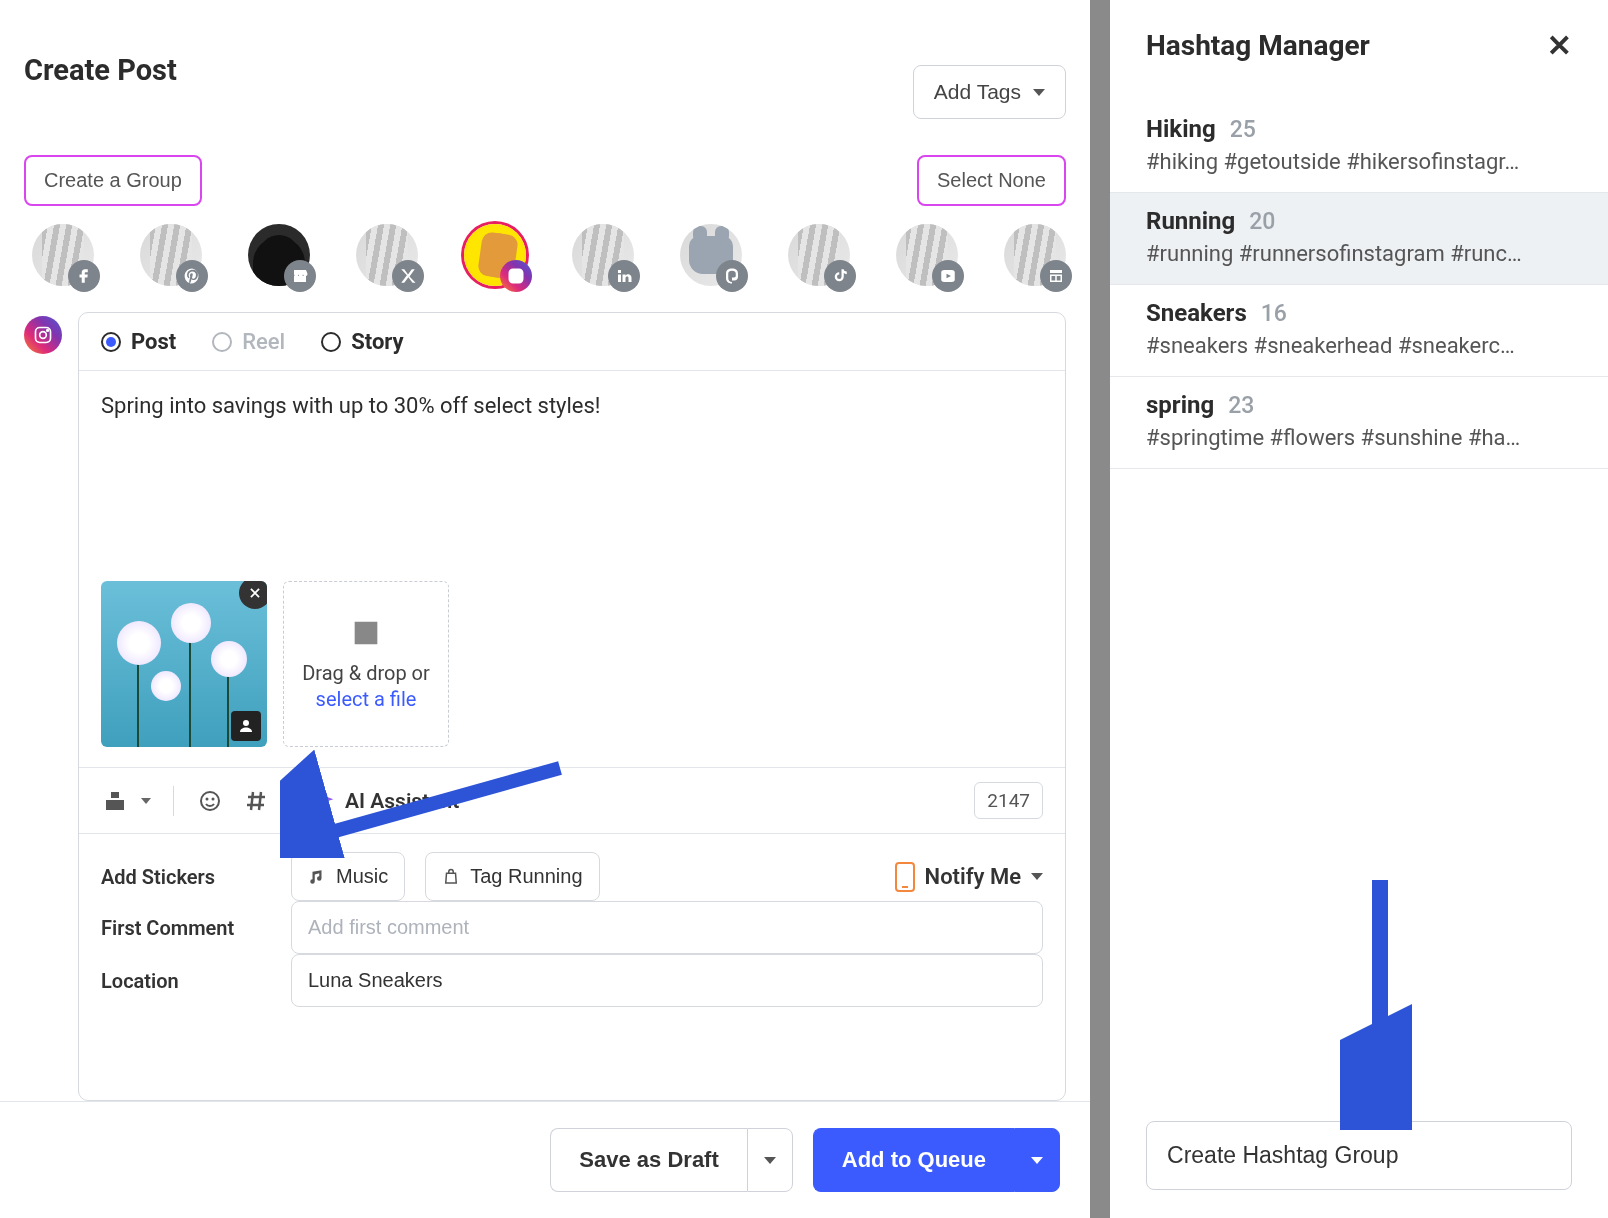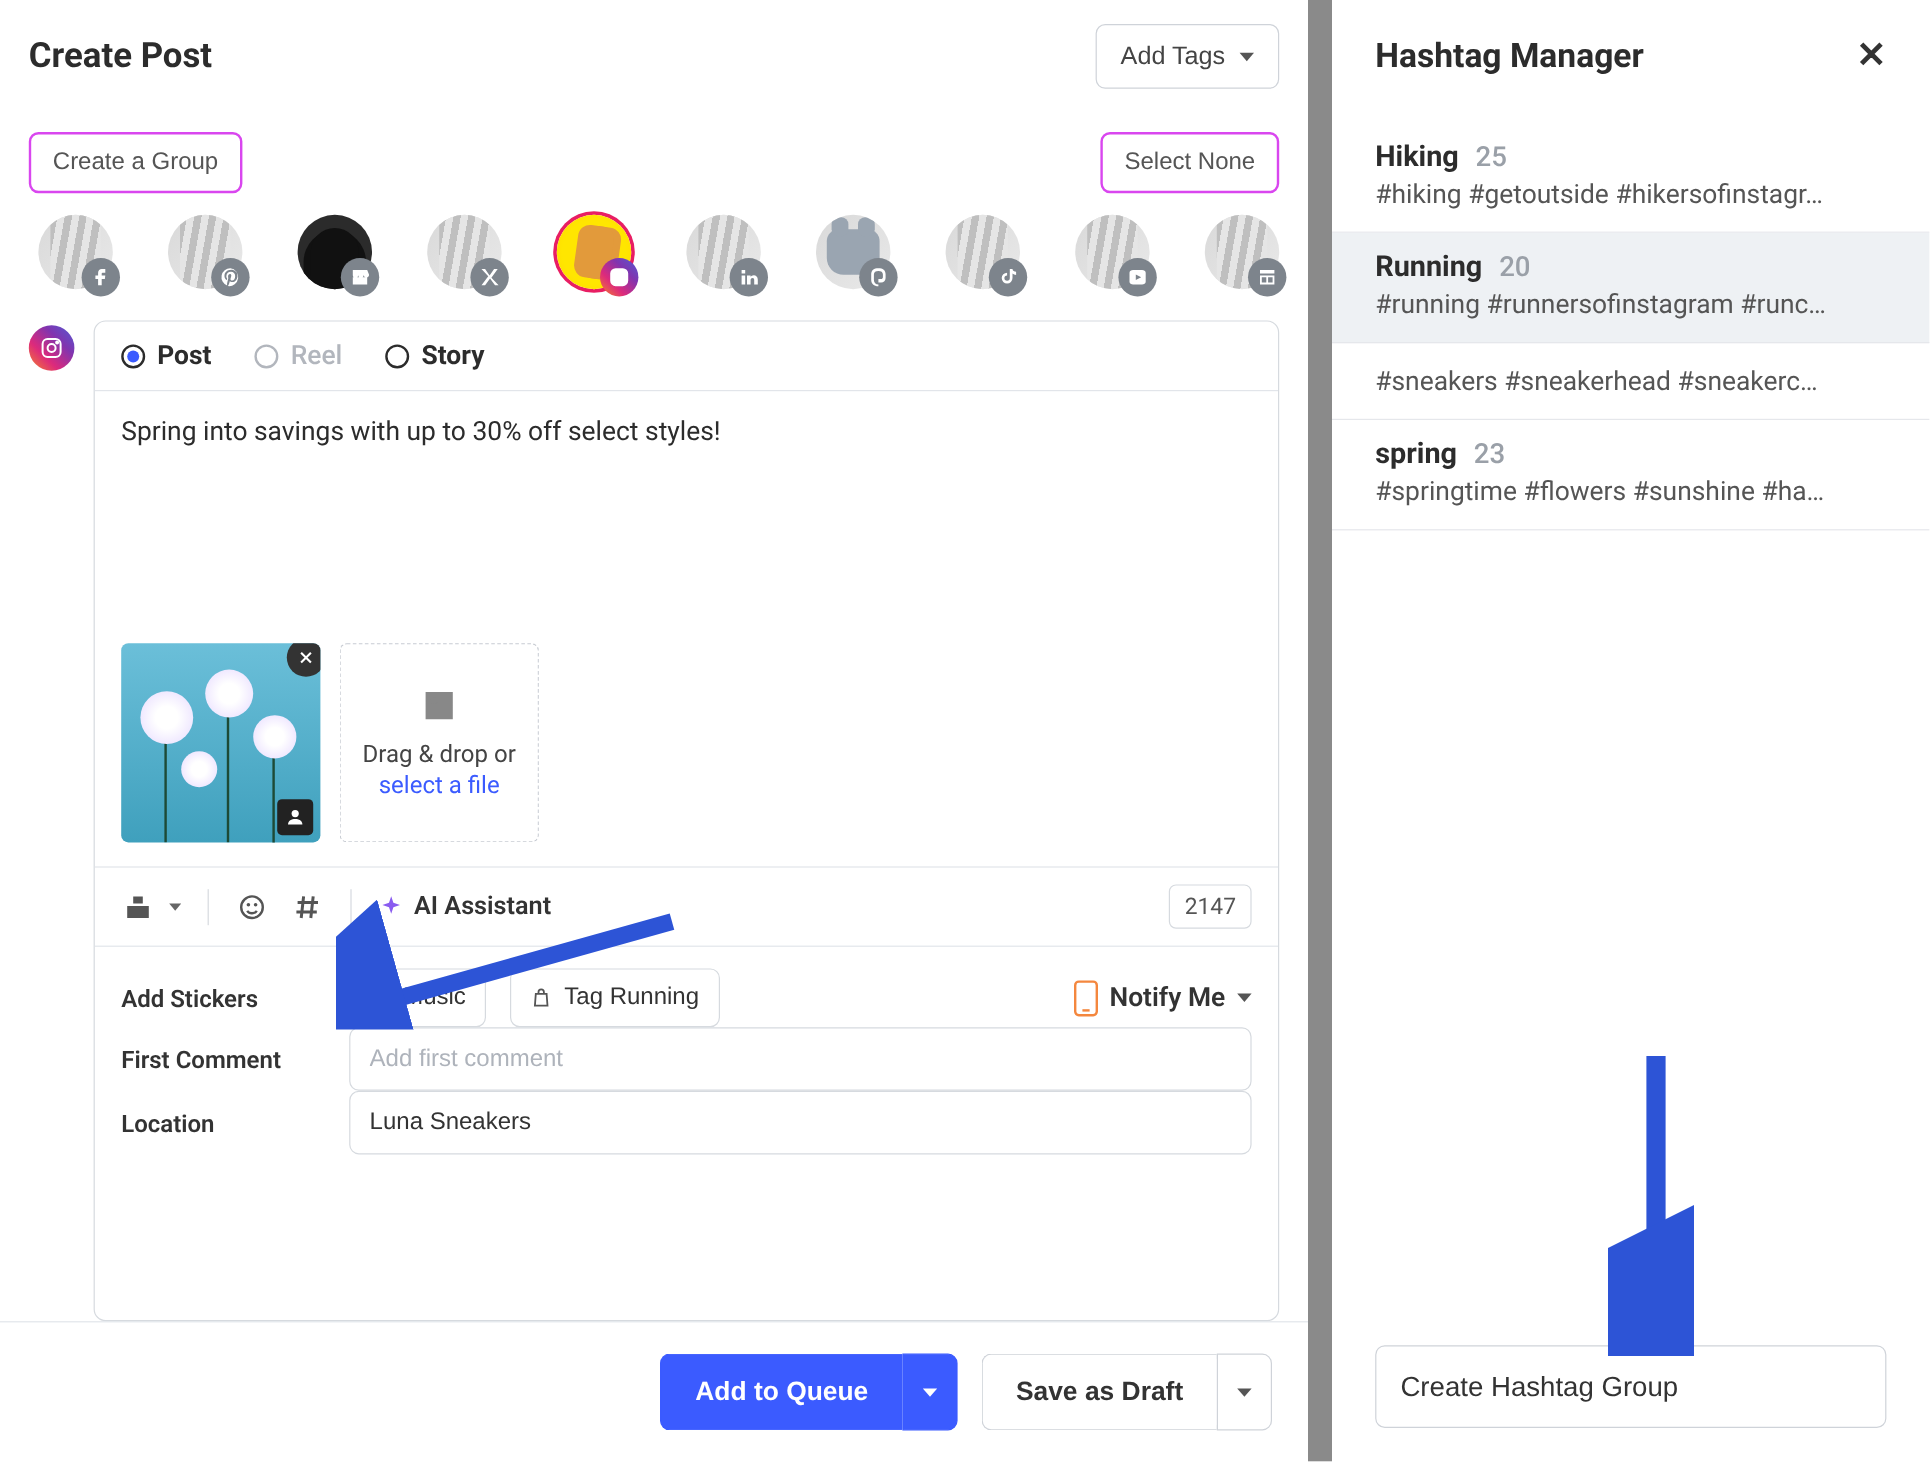--- a/index.html
+++ b/index.html
@@ -5,21 +5,21 @@
   * { box-sizing: border-box; margin: 0; padding: 0; }
   body { font-family: -apple-system, BlinkMacSystemFont, "Segoe UI", Roboto, Helvetica, Arial, sans-serif; background: #fff; color: #2c2c2c; width: 1608px; height: 1218px; overflow: hidden; display: flex; }
   
   .main-panel { flex: 1; display: flex; flex-direction: column; padding: 20px 24px 0 24px; position: relative; }
   .divider-vert { width: 22px; background: #8a8a8a; }
   .side-panel { width: 540px; background: #fff; display: flex; flex-direction: column; padding: 28px 36px 28px 36px; position: relative; }
   
   
   .header-row { display: flex; justify-content: space-between; align-items: center; margin-bottom: 36px; }
   .page-title { font-size: 29px; font-weight: 700; color: #2c2c2c; }
-  .add-tags-btn { border: 1px solid #cfd3d9; background: #fff; border-radius: 8px; padding: 14px 20px; font-size: 21px; color: #444; display: flex; align-items: center; gap: 12px; cursor: pointer; }
+  .add-tags-btn { border: 1px solid #cfd3d9; background: #fff; border-radius: 8px; padding: 14px 20px; font-size: 21px; color: #444; display: flex; align-items: center; gap: 12px; cursor: pointer; margin-top: 45px; }
   .caret-down { width: 0; height: 0; border-left: 6px solid transparent; border-right: 6px solid transparent; border-top: 7px solid #555; }
   
   
   .group-row { display: flex; justify-content: space-between; align-items: center; margin-bottom: 18px; }
   .outline-btn { border: 2px solid #d946ef; background: #fff; border-radius: 8px; padding: 12px 18px; font-size: 20px; color: #555; cursor: pointer; }
   
   
   .channels-row { display: flex; gap: 46px; margin-bottom: 26px; padding-left: 8px; }
   .channel { position: relative; width: 62px; height: 62px; }
   .avatar-circle { width: 62px; height: 62px; border-radius: 50%; background: linear-gradient(135deg,#d9d9d9,#e9e9e9); display:flex; align-items:center; justify-content:center; overflow:hidden; }
@@ -365,29 +365,29 @@
     <defs>
         <marker id="ah1" markerWidth="12" markerHeight="12" refX="2" refY="6" orient="auto">
           <path d="M0 0L12 6L0 12z" fill="#2d54d6"></path>
         </marker>
       </defs>
     <line x1="280" y1="20" x2="30" y2="90" stroke="#2d54d6" stroke-width="14" marker-end="url(#ah1)"></line>
   </svg>
 
   <div class="footer-bar">
     <div class="btn-group">
+      <button class="btn split-main">Save as Draft</button>
+      <button class="btn split-caret">
+          <span class="caret-down"></span>
+        </button>
+    </div>
+    <div class="btn-group">
       <button class="btn primary split-main">Add to Queue</button>
       <button class="btn primary split-caret">
           <span class="caret-down" style="border-top-color:#fff"></span>
-        </button>
-    </div>
-    <div class="btn-group">
-      <button class="btn split-main">Save as Draft</button>
-      <button class="btn split-caret">
-          <span class="caret-down"></span>
         </button>
     </div>
   </div>
 </div>
 
 <div class="divider-vert"></div>
 
 <div class="side-panel">
   <div class="side-header">
     <div class="side-title">Hashtag Manager</div>
@@ -402,20 +402,24 @@
       <div class="hash-preview">#hiking #getoutside #hikersofinstagr…</div>
     </div>
     <div class="hash-item active">
       <div class="hash-head">
           <span class="hash-name">Running</span>
           <span class="hash-count">20</span>
         </div>
       <div class="hash-preview">#running #runnersofinstagram #runc…</div>
     </div>
     <div class="hash-item">
+      <div class="hash-head">
+          <span class="hash-name">Sneakers</span>
+          <span class="hash-count">16</span>
+        </div>
       <div class="hash-preview">#sneakers #sneakerhead #sneakerc…</div>
     </div>
     <div class="hash-item">
       <div class="hash-head">
           <span class="hash-name">spring</span>
           <span class="hash-count">23</span>
         </div>
       <div class="hash-preview">#springtime #flowers #sunshine #ha…</div>
     </div>
   </div>

